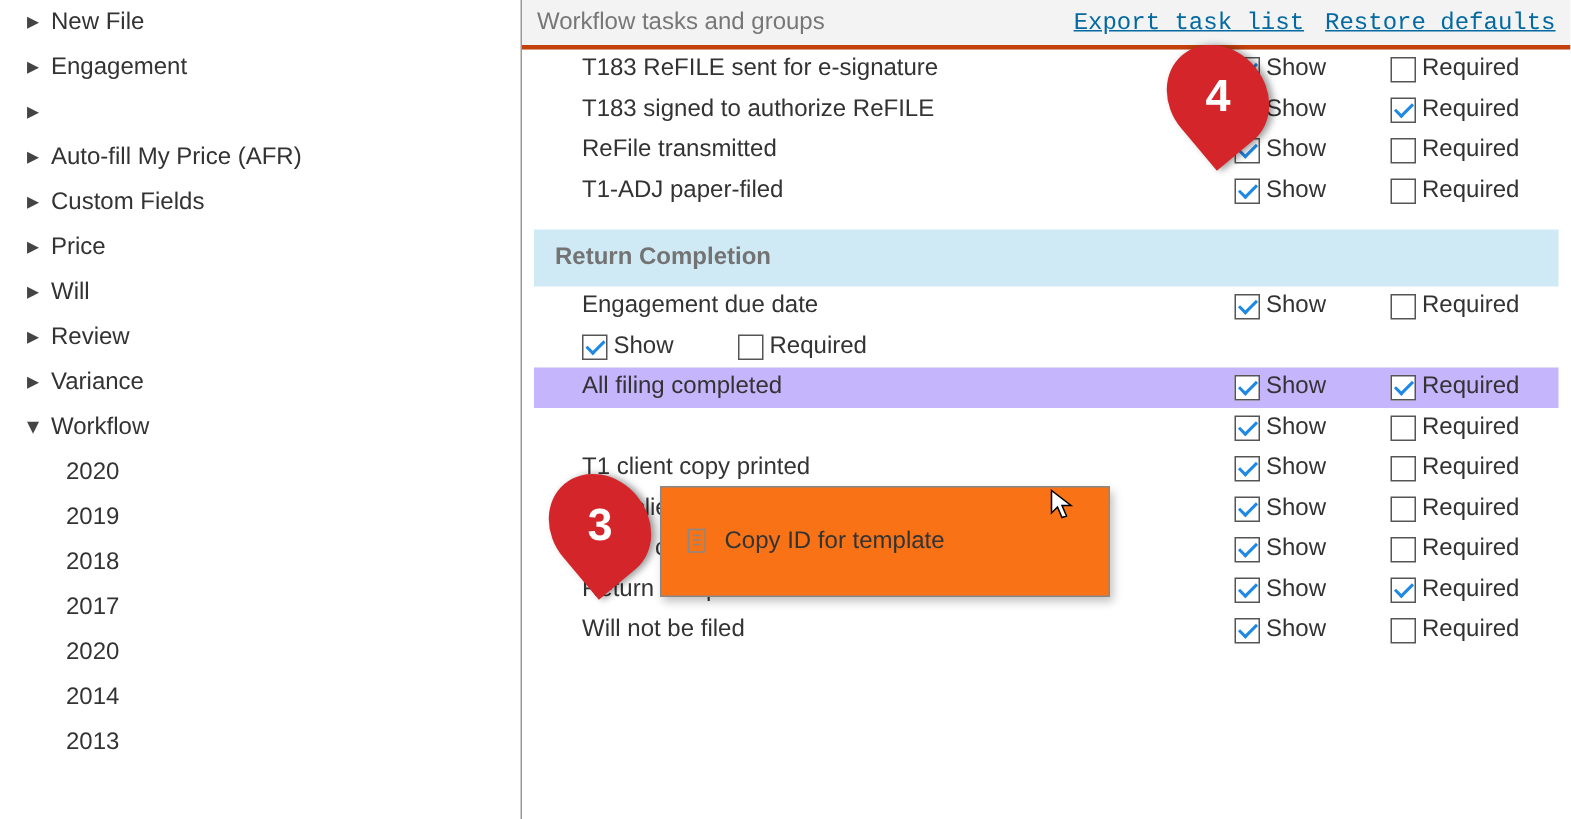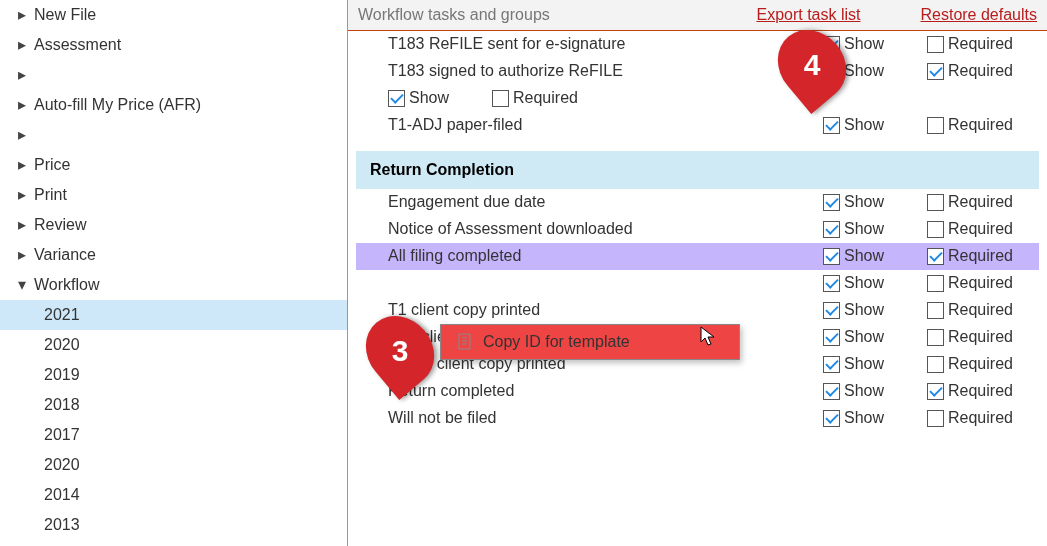--- a/index.html
+++ b/index.html
@@ -42,41 +42,41 @@
     flex: 1;
     display: flex;
     flex-direction: column;
     position: relative;
   }
   .main-header {
     display: flex;
     align-items: center;
     padding: 6px 10px;
     background: #f3f3f3;
-    border-bottom: 1px solid #c2410c;
+    border-bottom: 3px solid #c2410c;
     color: #777;
     font-size: 16px;
-    gap: 46px;
   }
   .main-header .title { flex: 1; }
   .main-header a {
-    color: #b91c1c;
+    color: #0369a1;
     text-decoration: underline;
     margin-left: 14px;
     cursor: pointer;
+    font-family: Liberation Mono, monospace;
   }
   .task-list {
     padding: 0 8px;
   }
   .task-group-header {
     background: #cfeaf4;
     font-weight: 600;
     padding: 10px 14px;
     margin-top: 12px;
-    color: #000000;
+    color: #737373;
   }
   .task-row {
     display: flex;
     align-items: flex-start;
     padding: 4px 8px 4px 32px;
     border-bottom: 1px solid transparent;
   }
   .task-row.highlighted {
     background: #c4b5fd;
   }
@@ -103,24 +103,24 @@
     border-left: 2px solid #1e88e5;
     border-bottom: 2px solid #1e88e5;
     transform: rotate(-45deg) translate(1px,-1px);
   }
   
   
   .context-menu {
     position: absolute;
     left: 440px;
     top: 324px;
-    background: #ef4444;
+    background: #f97316;
     border: 1px solid #888;
     box-shadow: 2px 3px 6px rgba(0,0,0,0.25);
-    padding: 4px 4px;
+    padding: 23px 4px;
     width: 300px;
   }
   .context-menu .menu-item {
     display: flex;
     align-items: center;
     padding: 4px 8px;
   }
   .context-menu .menu-icon {
     width: 24px;
     display: flex;
@@ -159,54 +159,52 @@
 </head>
 <body>
 
 <div class="sidebar">
   <div class="tree-item">
       <span class="arrow">▸</span>
       <span>New File</span>
     </div>
   <div class="tree-item">
       <span class="arrow">▸</span>
-      <span>Assessment</span>
+      <span>Engagement</span>
     </div>
   <div class="tree-item">
       <span class="arrow">▸</span>
     </div>
   <div class="tree-item">
       <span class="arrow">▸</span>
       <span>Auto-fill My Price (AFR)</span>
     </div>
   <div class="tree-item">
       <span class="arrow">▸</span>
+      <span>Custom Fields</span>
     </div>
   <div class="tree-item">
       <span class="arrow">▸</span>
       <span>Price</span>
     </div>
   <div class="tree-item">
       <span class="arrow">▸</span>
-      <span>Print</span>
+      <span>Will</span>
     </div>
   <div class="tree-item">
       <span class="arrow">▸</span>
       <span>Review</span>
     </div>
   <div class="tree-item">
       <span class="arrow">▸</span>
       <span>Variance</span>
     </div>
   <div class="tree-item">
       <span class="arrow">▾</span>
       <span>Workflow</span>
-    </div>
-  <div class="tree-item tree-child selected">
-      <span>2021</span>
     </div>
   <div class="tree-item tree-child">
       <span>2020</span>
     </div>
   <div class="tree-item tree-child">
       <span>2019</span>
     </div>
   <div class="tree-item tree-child">
       <span>2018</span>
     </div>
@@ -250,20 +248,21 @@
       <span class="chk">
           <span class="box checked"></span>
           <span>Show</span>
         </span>
       <span class="chk">
           <span class="box checked"></span>
           <span>Required</span>
         </span>
     </div>
     <div class="task-row">
+      <span class="task-label">ReFile transmitted</span>
       <span class="chk">
           <span class="box checked"></span>
           <span>Show</span>
         </span>
       <span class="chk">
           <span class="box"></span>
           <span>Required</span>
         </span>
     </div>
     <div class="task-row">
@@ -285,21 +284,20 @@
       <span class="chk">
           <span class="box checked"></span>
           <span>Show</span>
         </span>
       <span class="chk">
           <span class="box"></span>
           <span>Required</span>
         </span>
     </div>
     <div class="task-row">
-      <span class="task-label">Notice of Assessment downloaded</span>
       <span class="chk">
           <span class="box checked"></span>
           <span>Show</span>
         </span>
       <span class="chk">
           <span class="box"></span>
           <span>Required</span>
         </span>
     </div>
     <div class="task-row highlighted">

